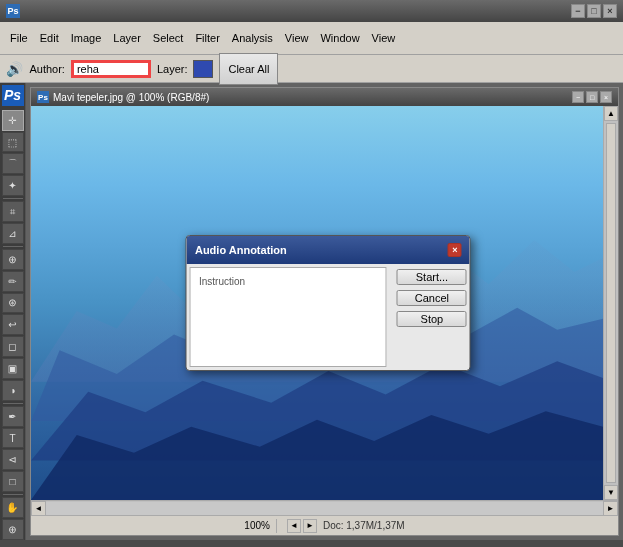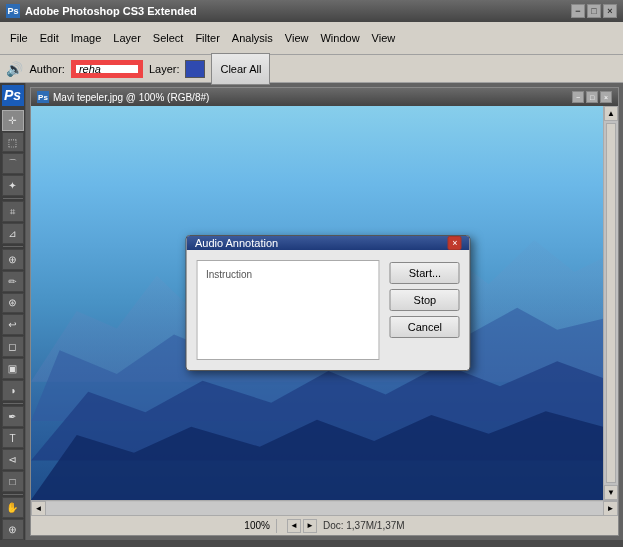--- a/index.html
+++ b/index.html
@@ -81,26 +81,25 @@
       gap: 6px;
       font-size: 11px;
     }
     .options-bar .speaker-icon {
       font-size: 14px;
       color: #333;
     }
     .author-label { font-size: 11px; }
     .author-input {
       height: 18px;
-      border: 5px solid #ef4444;
+      border: 3px solid #ef4444;
       background: white;
       font-size: 11px;
       padding: 1px 3px;
-      width: 72px;
-      font-style: italic;
+      width: 80px;
     }
     .color-label { font-size: 11px; }
     .color-swatch {
       width: 20px;
       height: 18px;
       background: #2f4ab0;
       border: 1px solid #555;
       cursor: pointer;
     }
     .clear-all-btn {
@@ -366,45 +365,45 @@
       background: #e8e8e8;
       border: 1px solid #555;
       border-radius: 4px;
       box-shadow: 3px 3px 10px rgba(0,0,0,0.5);
       width: 285px;
       padding: 0;
       overflow: hidden;
     }
     .dialog-title-bar {
       background: linear-gradient(to bottom, #3c5a9a, #1e3a7a);
-      height: 14px;
+      height: 28px;
       display: flex;
       align-items: center;
       padding: 0 8px;
       color: white;
       font-size: 11px;
-      font-weight: normal;
+      font-weight: bold;
     }
     .dialog-close-btn {
       margin-left: auto;
       width: 14px;
       height: 14px;
       background: #c0392b;
       border: 1px solid #a93226;
       border-radius: 2px;
       display: flex;
       align-items: center;
       justify-content: center;
       font-size: 9px;
       cursor: pointer;
       color: white;
     }
     .dialog-body {
       display: flex;
-      padding: 10px;
+      padding: 3px;
       gap: 10px;
     }
     .dialog-instruction-box {
       flex: 1;
       border: 1px solid #aaa;
       background: white;
       padding: 8px;
       min-height: 100px;
     }
     .instruction-label {
@@ -419,37 +418,36 @@
     }
     .dialog-buttons {
       display: flex;
       flex-direction: column;
       gap: 5px;
       justify-content: flex-start;
       padding-top: 2px;
     }
     .dialog-btn {
       width: 70px;
-      height: 22px;
+      height: 16px;
       background: linear-gradient(to bottom, #f0f0f0, #d8d8d8);
       border: 1px solid #888;
       font-size: 11px;
       cursor: pointer;
       display: flex;
       align-items: center;
       justify-content: center;
       border-radius: 2px;
     }
   </style>
 </head>
 <body>
 
 <div class="title-bar">
   <span class="ps-icon">Ps</span>
-  <span>Adobe Photoshop CS3 Extended</span>
   <div class="title-bar-controls">
     <div class="title-btn">−</div>
     <div class="title-btn">□</div>
     <div class="title-btn">×</div>
   </div>
 </div>
 
 <div class="menu-bar">
   <span class="menu-item">File</span>
   <span class="menu-item">Edit</span>
@@ -530,22 +528,22 @@
               <div class="dialog-title-bar">
                 <span>Audio Annotation</span>
                 <div class="dialog-close-btn">×</div>
               </div>
               <div class="dialog-body">
                 <div class="dialog-instruction-box">
                   <div class="instruction-label">Instruction</div>
                 </div>
                 <div class="dialog-buttons">
                   <button class="dialog-btn">Start...</button>
+                  <button class="dialog-btn">Cancel</button>
                   <button class="dialog-btn">Stop</button>
-                  <button class="dialog-btn">Cancel</button>
                 </div>
               </div>
             </div>
           </div>
         </div>
 
         <div class="scroll-right">
           <div class="scroll-btn">▲</div>
           <div class="scroll-thumb"></div>
           <div class="scroll-btn">▼</div>

